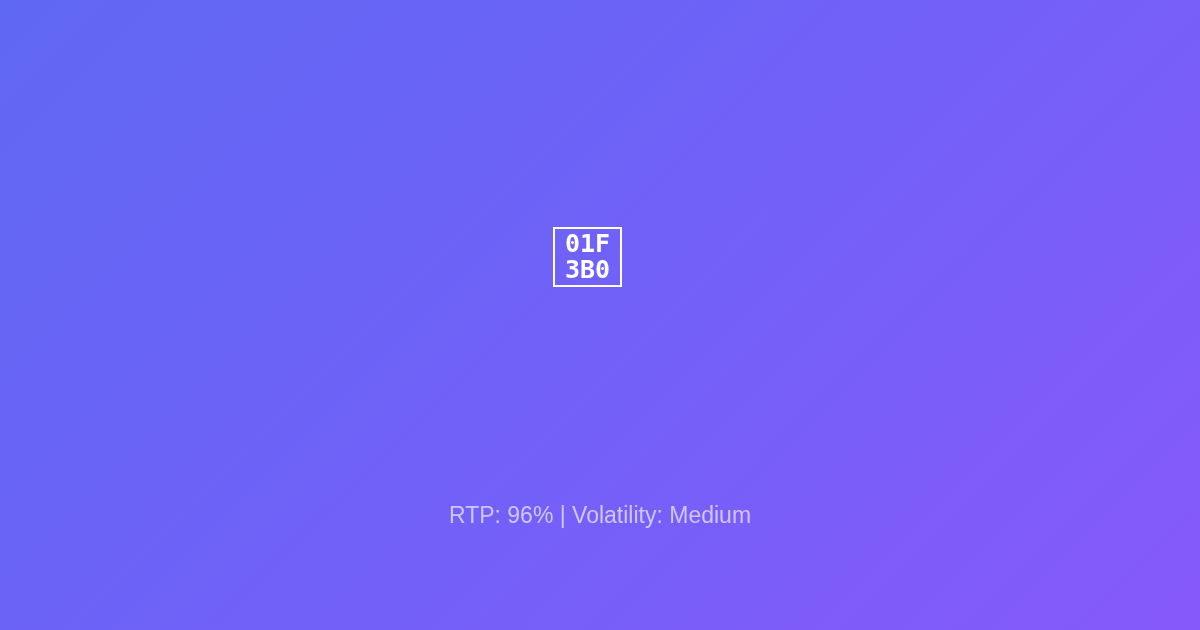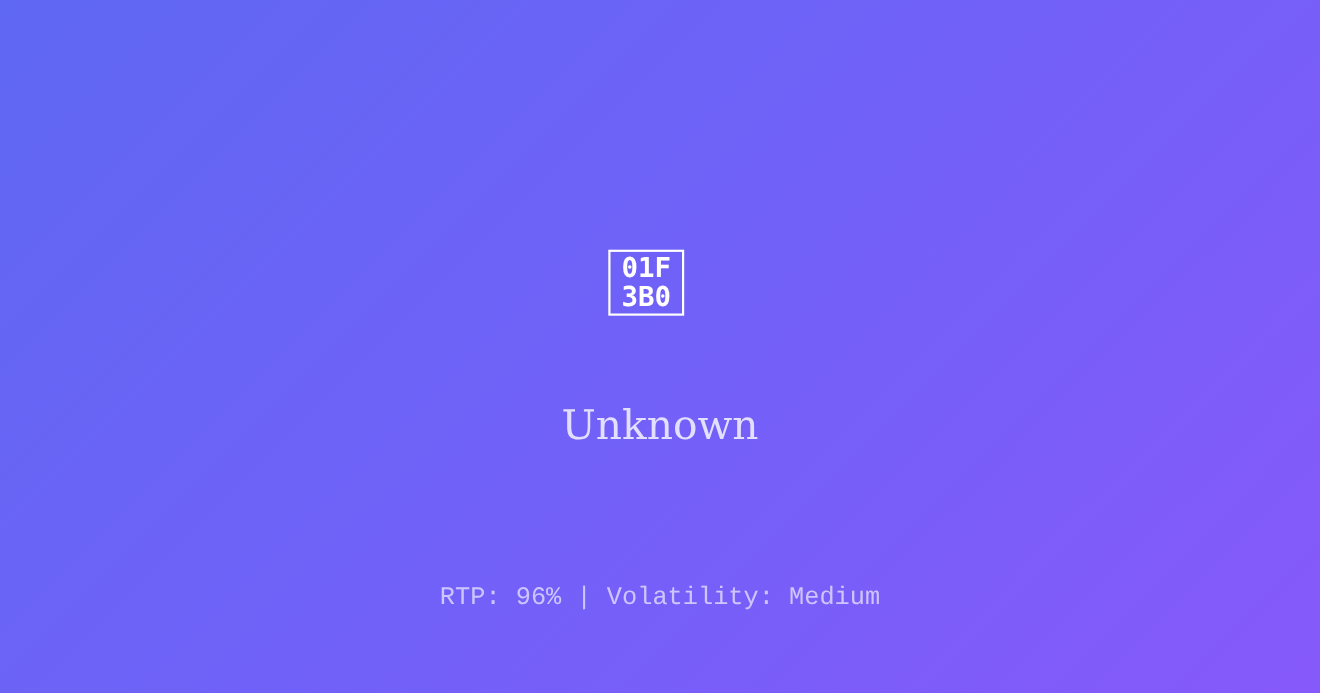--- a/index.html
+++ b/index.html
@@ -92,23 +92,23 @@
     font-size: 37px;
     line-height: 44px;
     color: rgba(255, 255, 255, 0.80);
   }
 
   
   .footer-meta {
     position: absolute;
     left: 0;
     right: 0;
-    top: 528px;
+    top: 500px;
     text-align: center;
-    font-family: Liberation Mono, monospace;
+    font-family: Liberation Sans, sans-serif;
     font-weight: 400;
     font-size: 23px;
     line-height: 30px;
     color: rgba(255, 255, 255, 0.64);
   }
 </style>
 </head>
 <body>
 
 <div class="og-card">
@@ -116,17 +116,16 @@
   <div class="title-row">
 
     <span class="tofu-glyph">
       <span class="tofu-row">01F</span>
       <span class="tofu-row">3B0</span>
     </span>
 
 
   </div>
 
-  <div class="subtitle">Unknown</div>
 
   <div class="footer-meta">RTP: 96% | Volatility: Medium</div>
 
 </div>
 
 </body></html>

